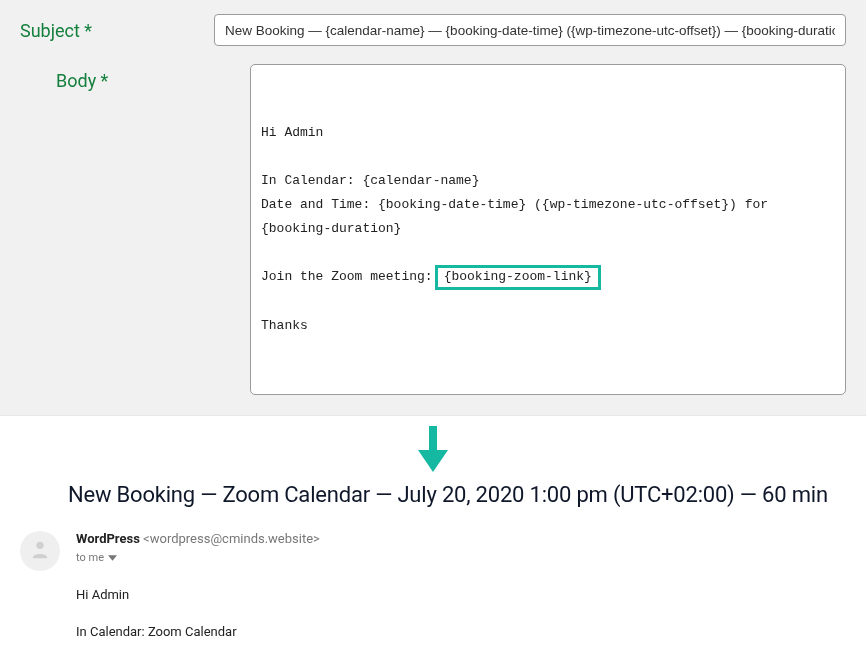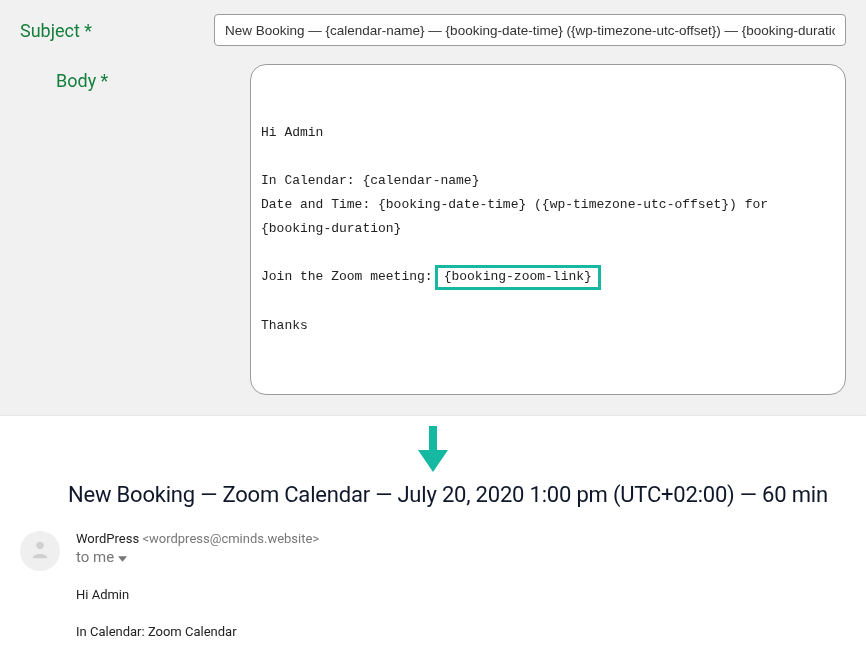--- a/index.html
+++ b/index.html
@@ -50,21 +50,21 @@
       color: #333;
     }
     .body-textarea {
       width: 100%;
       min-height: 186px;
       padding: 8px 10px;
       font-family: Menlo, Consolas, "Courier New", monospace;
       font-size: 13px;
       line-height: 1.85;
       border: 1px solid #9b9b9b;
-      border-radius: 16px;
+      border-radius: 5px;
       background: #fff;
       color: #222;
       white-space: pre-wrap;
       position: relative;
     }
     .body-content {
       position: relative;
     }
     .highlight-box-1 {
       display: inline-block;
@@ -100,24 +100,24 @@
       background: #efefef;
       flex: 0 0 40px;
       margin-right: 16px;
       display: flex;
       align-items: center;
       justify-content: center;
     }
     .avatar svg { fill: #d0d0d0; }
     .sender-block { padding-top: 0; }
     .sender-line { font-size: 13px; color: #222; }
-    .sender-name { font-weight: 400; }
+    .sender-name { font-weight: 700; }
     .sender-addr { color: #777; font-weight: 400; }
     .to-line {
-      font-size: 15px;
+      font-size: 11px;
       color: #777;
       margin-top: 2px;
       display: inline-flex;
       align-items: center;
     }
     .chevron {
       display: inline-block;
       margin-left: 4px;
     }
     .email-body {

